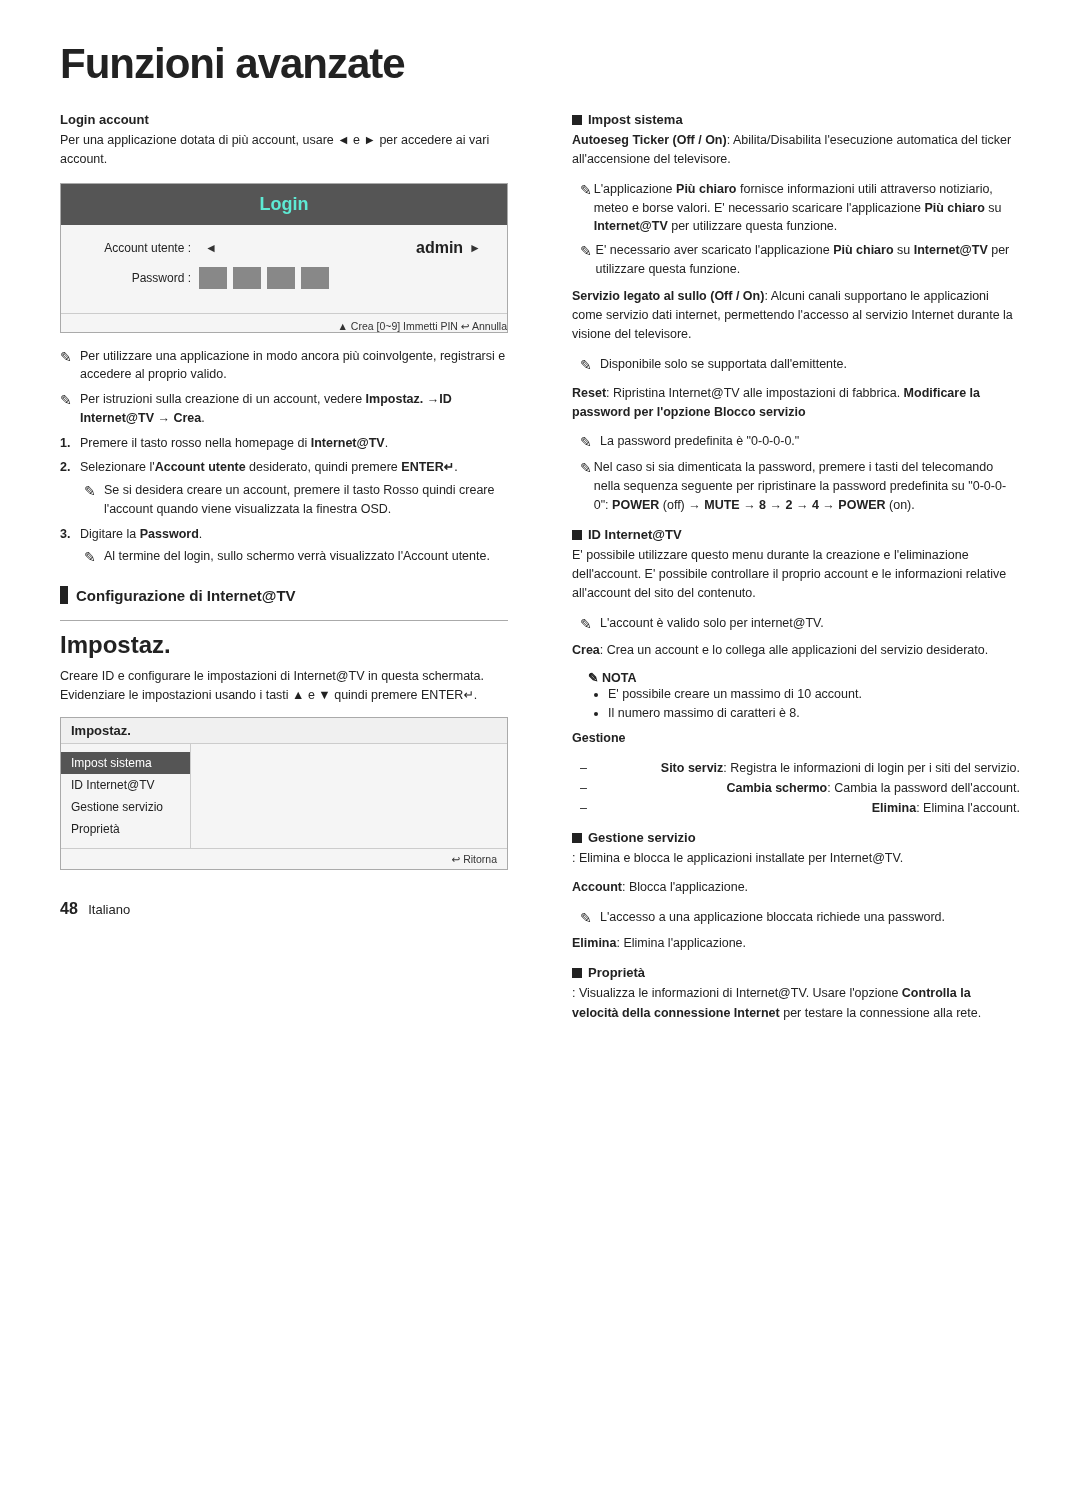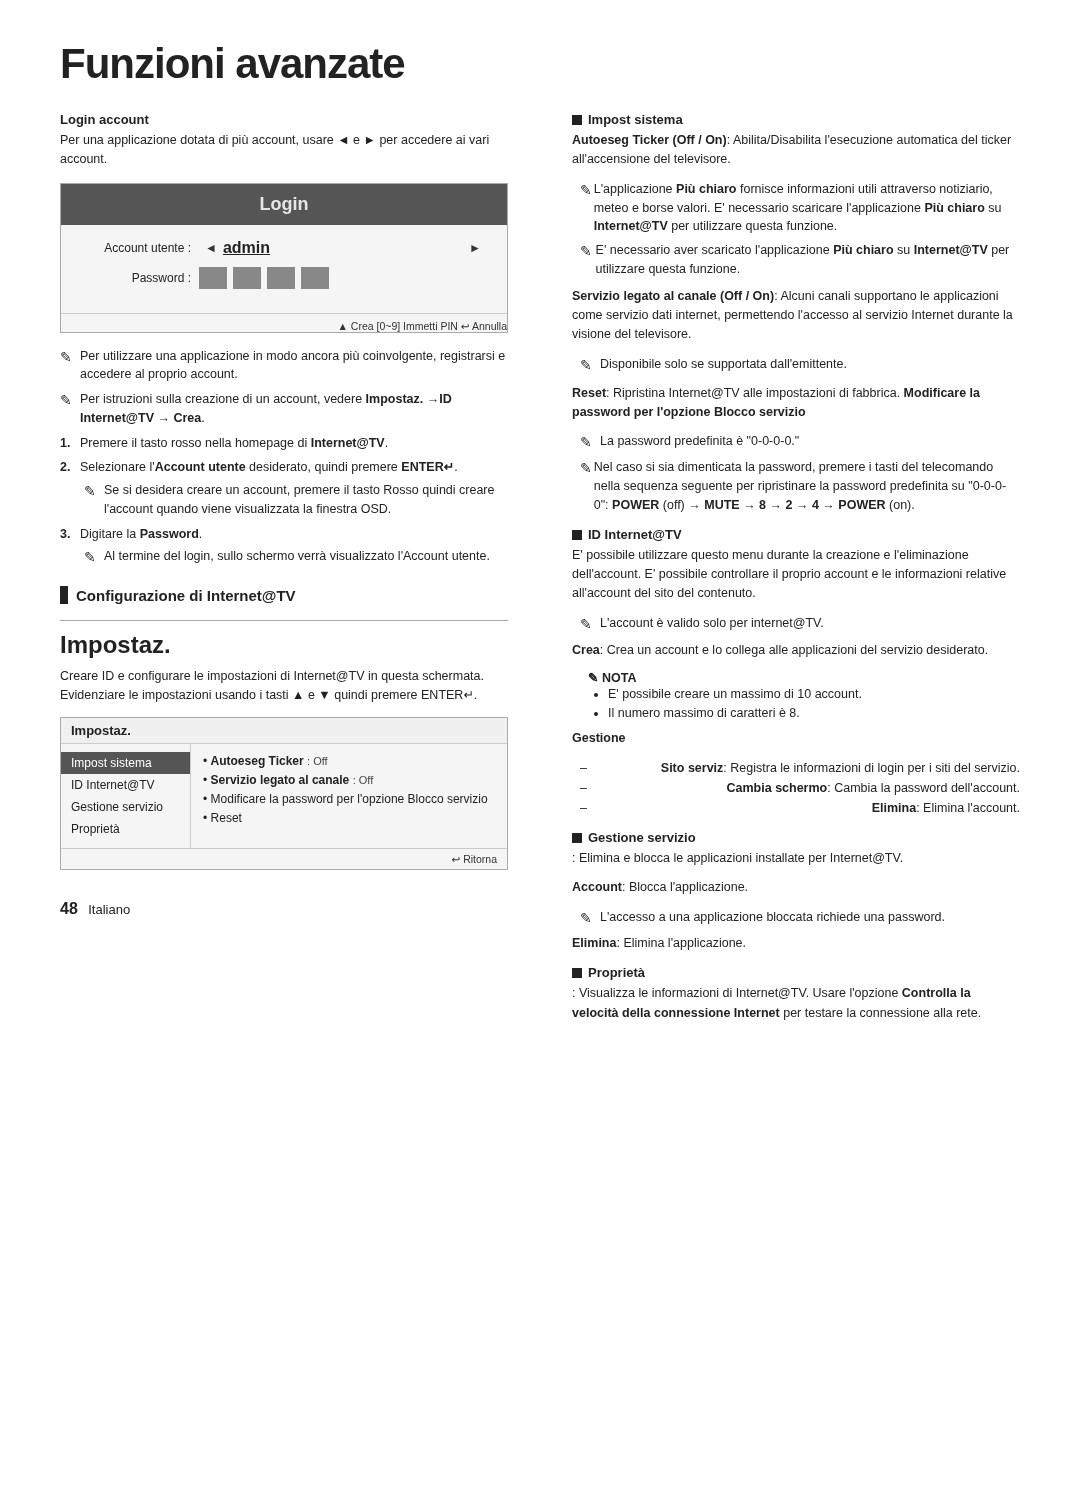--- a/index.html
+++ b/index.html
@@ -50,21 +50,21 @@
 
     
     .login-box {
       border: 1px solid #aaa;
       margin: 14px 0 14px 0;
       background: #f5f5f5;
     }
 
     .login-box-title {
       background: #555;
-      color: #e5e5e5;
+      color: #5eead4;
       text-align: center;
       font-size: 18px;
       font-weight: bold;
       padding: 10px 0;
     }
 
     .login-box-body {
       padding: 14px 20px 10px 20px;
     }
 
@@ -85,22 +85,21 @@
     .login-nav-arrow {
       font-size: 12px;
       margin: 0 6px;
       color: #333;
     }
 
     .login-value {
       font-size: 16px;
       font-weight: bold;
       flex: 1;
-      text-align: left;
-      text-decoration: underline;
+      text-align: right;
     }
 
     .password-blocks {
       display: flex;
       gap: 6px;
       flex: 1;
     }
 
     .password-block {
       width: 28px;
@@ -374,21 +373,21 @@
               <span class="password-block"></span>
               <span class="password-block"></span>
             </div>
           </div>
         </div>
         <div class="login-footer">▲ Crea  [0~9] Immetti PIN  ↩ Annulla</div>
       </div>
 
       <div class="note-line">
         <span class="note-icon">✎</span>
-        <span class="note-text">Per utilizzare una applicazione in modo ancora più coinvolgente, registrarsi e accedere al proprio account.</span>
+        <span class="note-text">Per utilizzare una applicazione in modo ancora più coinvolgente, registrarsi e accedere al proprio valido.</span>
       </div>
       <div class="note-line">
         <span class="note-icon">✎</span>
         <span class="note-text">Per istruzioni sulla creazione di un account, vedere <b>Impostaz. →ID Internet@TV → Crea</b>.</span>
       </div>
 
       <ol class="steps">
         <li>
           <span class="step-num">1.</span>
           Premere il tasto rosso nella homepage di <b>Internet@TV</b>.
@@ -423,26 +422,20 @@
 
       <div class="impostaz-box">
         <div class="impostaz-box-title">Impostaz.</div>
         <div class="impostaz-box-body">
           <div class="impostaz-left-col">
             <div class="impostaz-left-item active">Impost sistema</div>
             <div class="impostaz-left-item">ID Internet@TV</div>
             <div class="impostaz-left-item">Gestione servizio</div>
             <div class="impostaz-left-item">Proprietà</div>
           </div>
-          <div class="impostaz-right-col">
-            <div class="impostaz-right-item">• <b>Autoeseg Ticker</b> <span class="off-label">: Off</span></div>
-            <div class="impostaz-right-item">• <b>Servizio legato al canale</b> <span class="off-label">: Off</span></div>
-            <div class="impostaz-right-item">• Modificare la password per l'opzione Blocco servizio</div>
-            <div class="impostaz-right-item">• Reset</div>
-          </div>
         </div>
         <div class="impostaz-footer">↩ Ritorna</div>
       </div>
     </div>
 
     <div class="page-number">
       <span>48</span>
       <span style="font-size:13px; font-weight:normal; margin-left:6px;">Italiano</span>
     </div>
 
@@ -462,21 +455,21 @@
       <div class="right-note">
         <span class="note-icon">✎</span>
         <span>L'applicazione <b>Più chiaro</b> fornisce informazioni utili attraverso notiziario, meteo e borse valori. E' necessario scaricare l'applicazione <b>Più chiaro</b> su <b>Internet@TV</b> per utilizzare questa funzione.</span>
       </div>
       <div class="right-note">
         <span class="note-icon">✎</span>
         <span>E' necessario aver scaricato l'applicazione <b>Più chiaro</b> su <b>Internet@TV</b> per utilizzare questa funzione.</span>
       </div>
 
       <div class="right-body" style="margin-top:8px;">
-        <b>Servizio legato al canale (Off / On)</b><span>: Alcuni canali supportano le applicazioni come servizio dati internet, permettendo l'accesso al servizio Internet durante la visione del televisore.</span>
+        <b>Servizio legato al sullo (Off / On)</b><span>: Alcuni canali supportano le applicazioni come servizio dati internet, permettendo l'accesso al servizio Internet durante la visione del televisore.</span>
       </div>
       <div class="right-note">
         <span class="note-icon">✎</span>
         <span>Disponibile solo se supportata dall'emittente.</span>
       </div>
 
       <div class="right-body" style="margin-top:8px;">
         <b>Reset</b><span>: Ripristina Internet@TV alle impostazioni di fabbrica. <b>Modificare la password per l'opzione Blocco servizio</b></span>
       </div>
       <div class="right-note">

